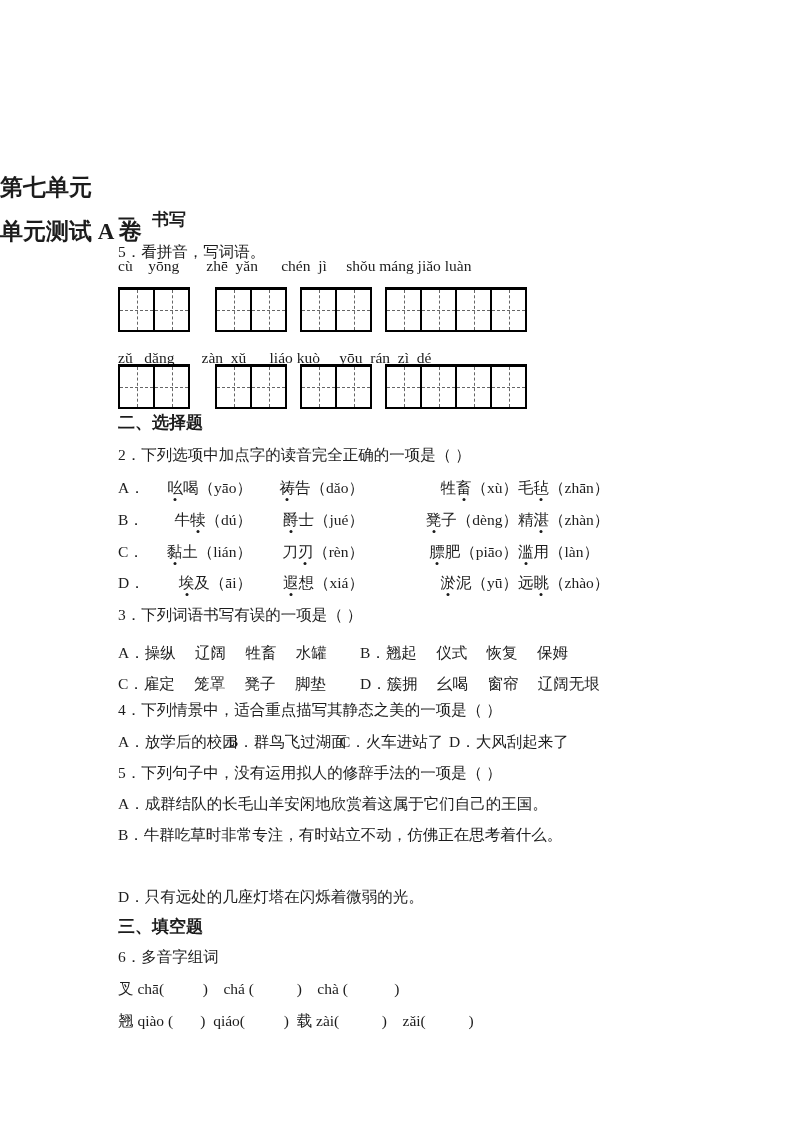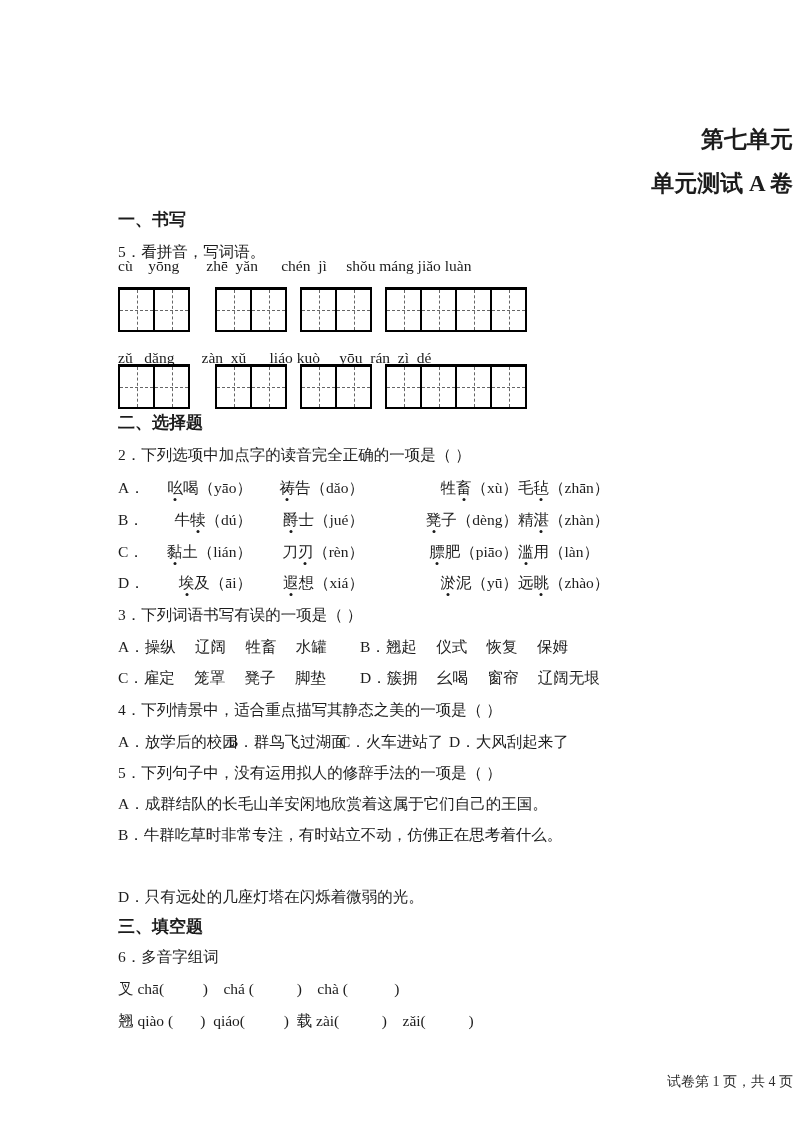--- a/index.html
+++ b/index.html
@@ -2,42 +2,42 @@
 <html><head>
 <meta charset="utf-8">
 <style>
   html,body{margin:0;padding:0;background:#ffffff;}
   .page{
     position:relative;width:793px;height:1122px;background:#fff;
     font-family:"Liberation Serif","DejaVu Serif",serif;color:#1c1c1c;
     overflow:hidden;
   }
   .abs{position:absolute;left:118px;line-height:21px;font-size:15.5px;white-space:nowrap;}
-  .ctr{position:absolute;left:0;width:100%;text-align:right;}
+  .ctr{position:absolute;left:0;width:100%;text-align:left;margin-top:48px;}
   .title{font-size:23px;font-weight:700;line-height:26px;}
   .hsec{font-size:17px;font-weight:700;}
   .pre{white-space:pre;}
   .muted{color:#2b2b2b;}
   
   .grid-group{position:absolute;display:flex;border:2px solid #000;border-top-width:3px;box-sizing:content-box;background:#fff;}
   .cell{width:33px;height:40px;position:relative;border-right:2px solid #000;}
   .cell:last-child{border-right:none;}
   .cell::before{content:"";position:absolute;left:50%;top:0;bottom:0;border-left:1px dashed #666;}
   .cell::after{content:"";position:absolute;top:50%;left:0;right:0;border-top:1px dashed #666;}
   
   .optrow{display:flex;align-items:baseline;}
   .optrow .lbl{display:inline-block;width:27px;}
   .optrow .term{display:inline-block;text-align:right;}
   .t1{width:107px;} .t2{width:112px;} .t3{width:116px;margin-left:38px;}
   
   .dt{position:relative;display:inline-block;}
   .dt::after{content:"";position:absolute;left:50%;bottom:-3px;transform:translateX(-50%);
              width:3px;height:3px;border-radius:50%;background:#1c1c1c;}
   
-  .q3row{display:flex;}
+  .q3row{display:flex;margin-top:6px;}
   .q3row .colL{display:inline-block;width:242px;}
   
   .q4row{display:flex;}
   .q4row .o1{width:110px;} .q4row .o2{width:112px;} .q4row .o3{width:109px;}
 </style>
 </head>
 <body>
 
 <div class="page">
 

